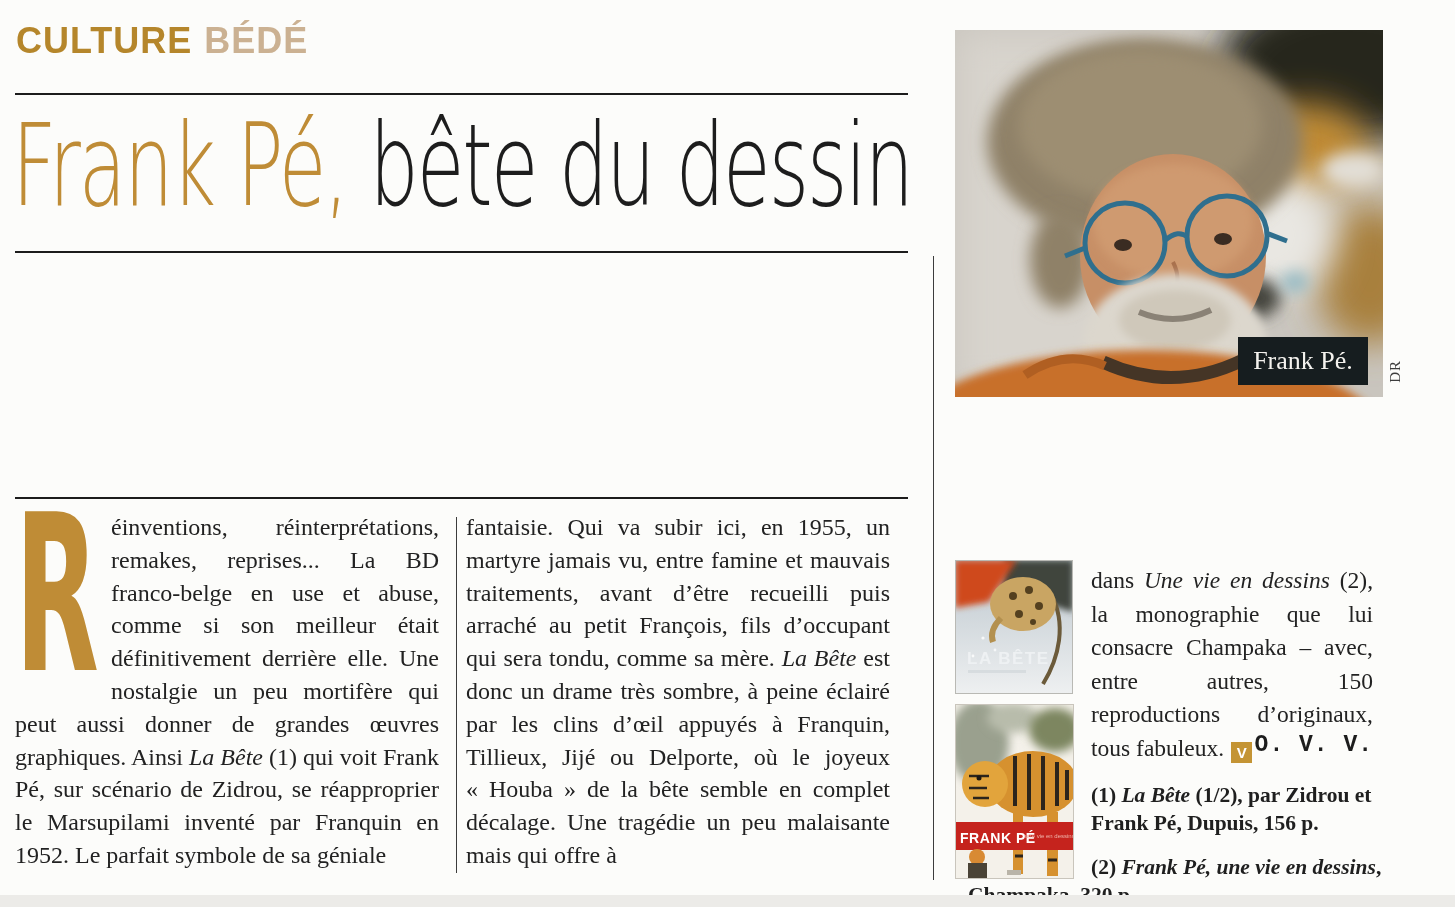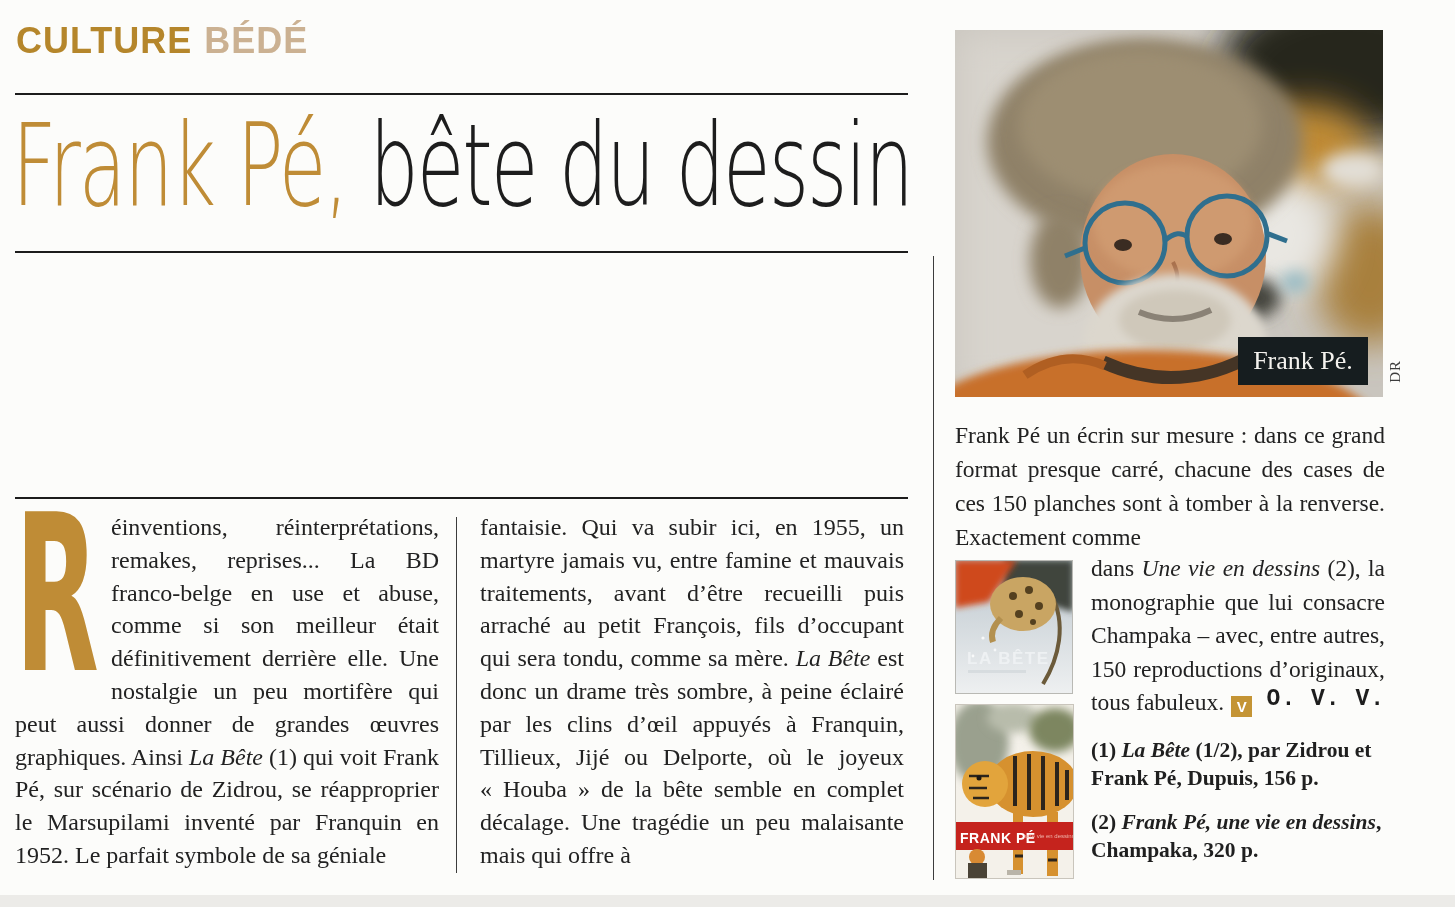--- a/index.html
+++ b/index.html
@@ -32,21 +32,21 @@
 
   
   .vline { position:absolute; width:1px; background:#3c3c3c; }
   .main-divider { left:933px; top:256px; height:624px; }
   .col-divider  { left:456px; top:517px; height:356px; }
 
   
   .col { position:absolute; top:511px; width:424px; font-size:24px; line-height:32.8px;
          text-align:justify; color:#222; }
   .col1 { left:15px; }
-  .col2 { left:480px; }
+  .col2 { left:466px; }
   .it { font-style:italic; }
 
   .dropcap { float:left; width:88px; height:164px; margin:5px 8px 0 0; overflow:visible; }
   .dropcap-inner { display:inline-block; font-family:"DejaVu Sans", sans-serif; font-weight:bold;
                    font-size:218px; line-height:158px; color:#bf8c36;
                    transform:scaleX(0.5); transform-origin:left top; }
 
   
   .photo { position:absolute; left:955px; top:30px; width:428px; height:367px; margin:0;
            background:#f9a8d4; }
@@ -60,21 +60,21 @@
 
   
   .rc-para1 { position:absolute; left:955px; top:418px; width:430px; margin:0;
               font-size:23.5px; line-height:34px; text-align:justify; color:#222; }
   .rc-flow  { position:absolute; left:955px; top:552px; width:430px; }
   .covers { float:left; width:122px; margin:8px 14px 0 0; }
   .cover-1 { width:118px; height:134px; margin-bottom:10px; }
   .cover-2 { width:119px; height:175px;text-align:right; }
   .covers svg { width:100%; height:100%; display:block; }
 
-  .rc-para2 { position:relative; margin:0; font-size:23.5px; line-height:33.5px;
+  .rc-para2 { position:relative; margin:12px; font-size:23.5px; line-height:33.5px;
               text-align:justify; color:#222; }
   .end-marker { display:inline-block; width:21px; height:21px; margin-left:7px;
                 background:#c49434; color:#ffffff; font-family:"Liberation Sans", sans-serif;
                 font-weight:bold; font-size:15px; line-height:21px; text-align:center;
                 vertical-align:-2px; }
   .byline { position:absolute; right:0; bottom:3px; font-family:Liberation Mono, monospace;
             font-weight:bold; font-size:23px; letter-spacing:1px; color:#1d1d1d; }
 
   .footnote { margin:16px 0 0 0; font-size:21.5px; line-height:28px; font-weight:600;
               color:#1f1f1f;padding-left:13px; }
@@ -158,21 +158,20 @@
 
       <ellipse cx="190" cy="402" rx="235" ry="82" fill="#c8702a" filter="url(#b4)"></ellipse>
       <path d="M148,332 Q218,364 288,330" stroke="#453526" stroke-width="13" fill="none"></path>
       <path d="M70,345 Q110,318 150,336" stroke="#b05f22" stroke-width="9" fill="none"></path>
       <path d="M290,330 Q330,318 366,345" stroke="#b05f22" stroke-width="9" fill="none"></path>
     </svg>
     <figcaption class="photo-caption">Frank Pé.</figcaption>
   </figure>
   <div class="photo-credit">DR</div>
 
-  <p class="rc-para1">Frank Pé un écrin sur mesure&nbsp;: dans ce grand format presque carré, chacune des cases de ces 150 planches sont à tomber à la renverse. Exactement comme</p>
 
   <div class="rc-flow">
     <div class="covers">
 
       <div class="cover-1">
         <svg viewBox="0 0 118 134" preserveAspectRatio="none">
           <defs>
             <filter id="cb3" x="-60%" y="-60%" width="220%" height="220%">
                 <feGaussianBlur stdDeviation="3"></feGaussianBlur>
               </filter>

